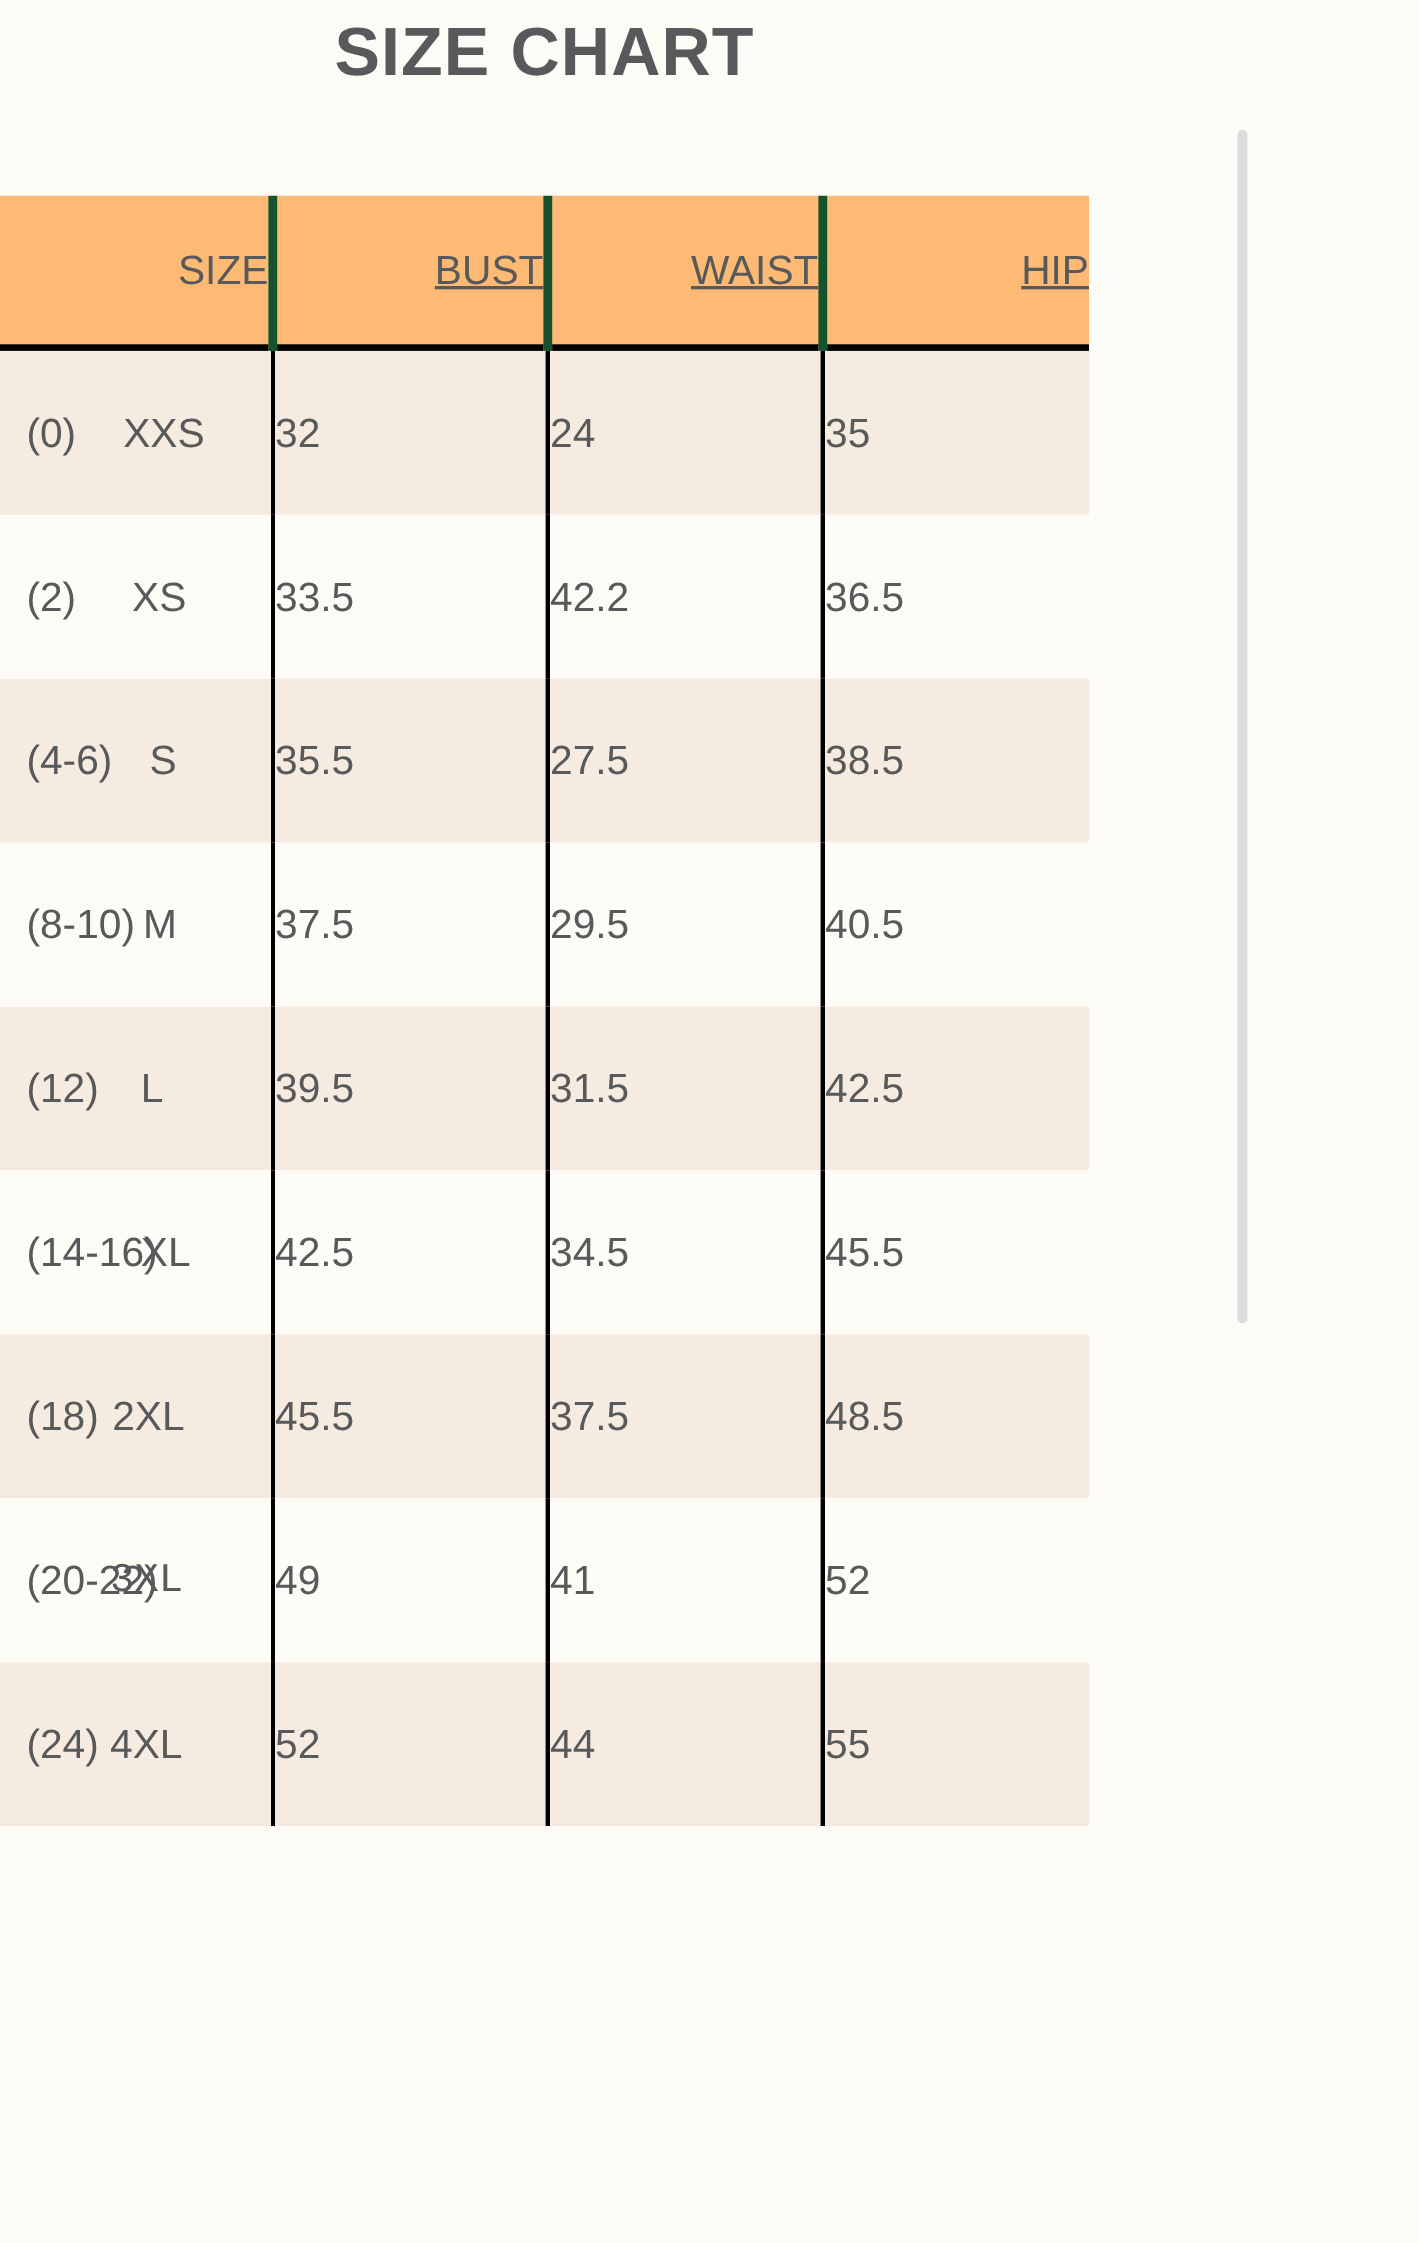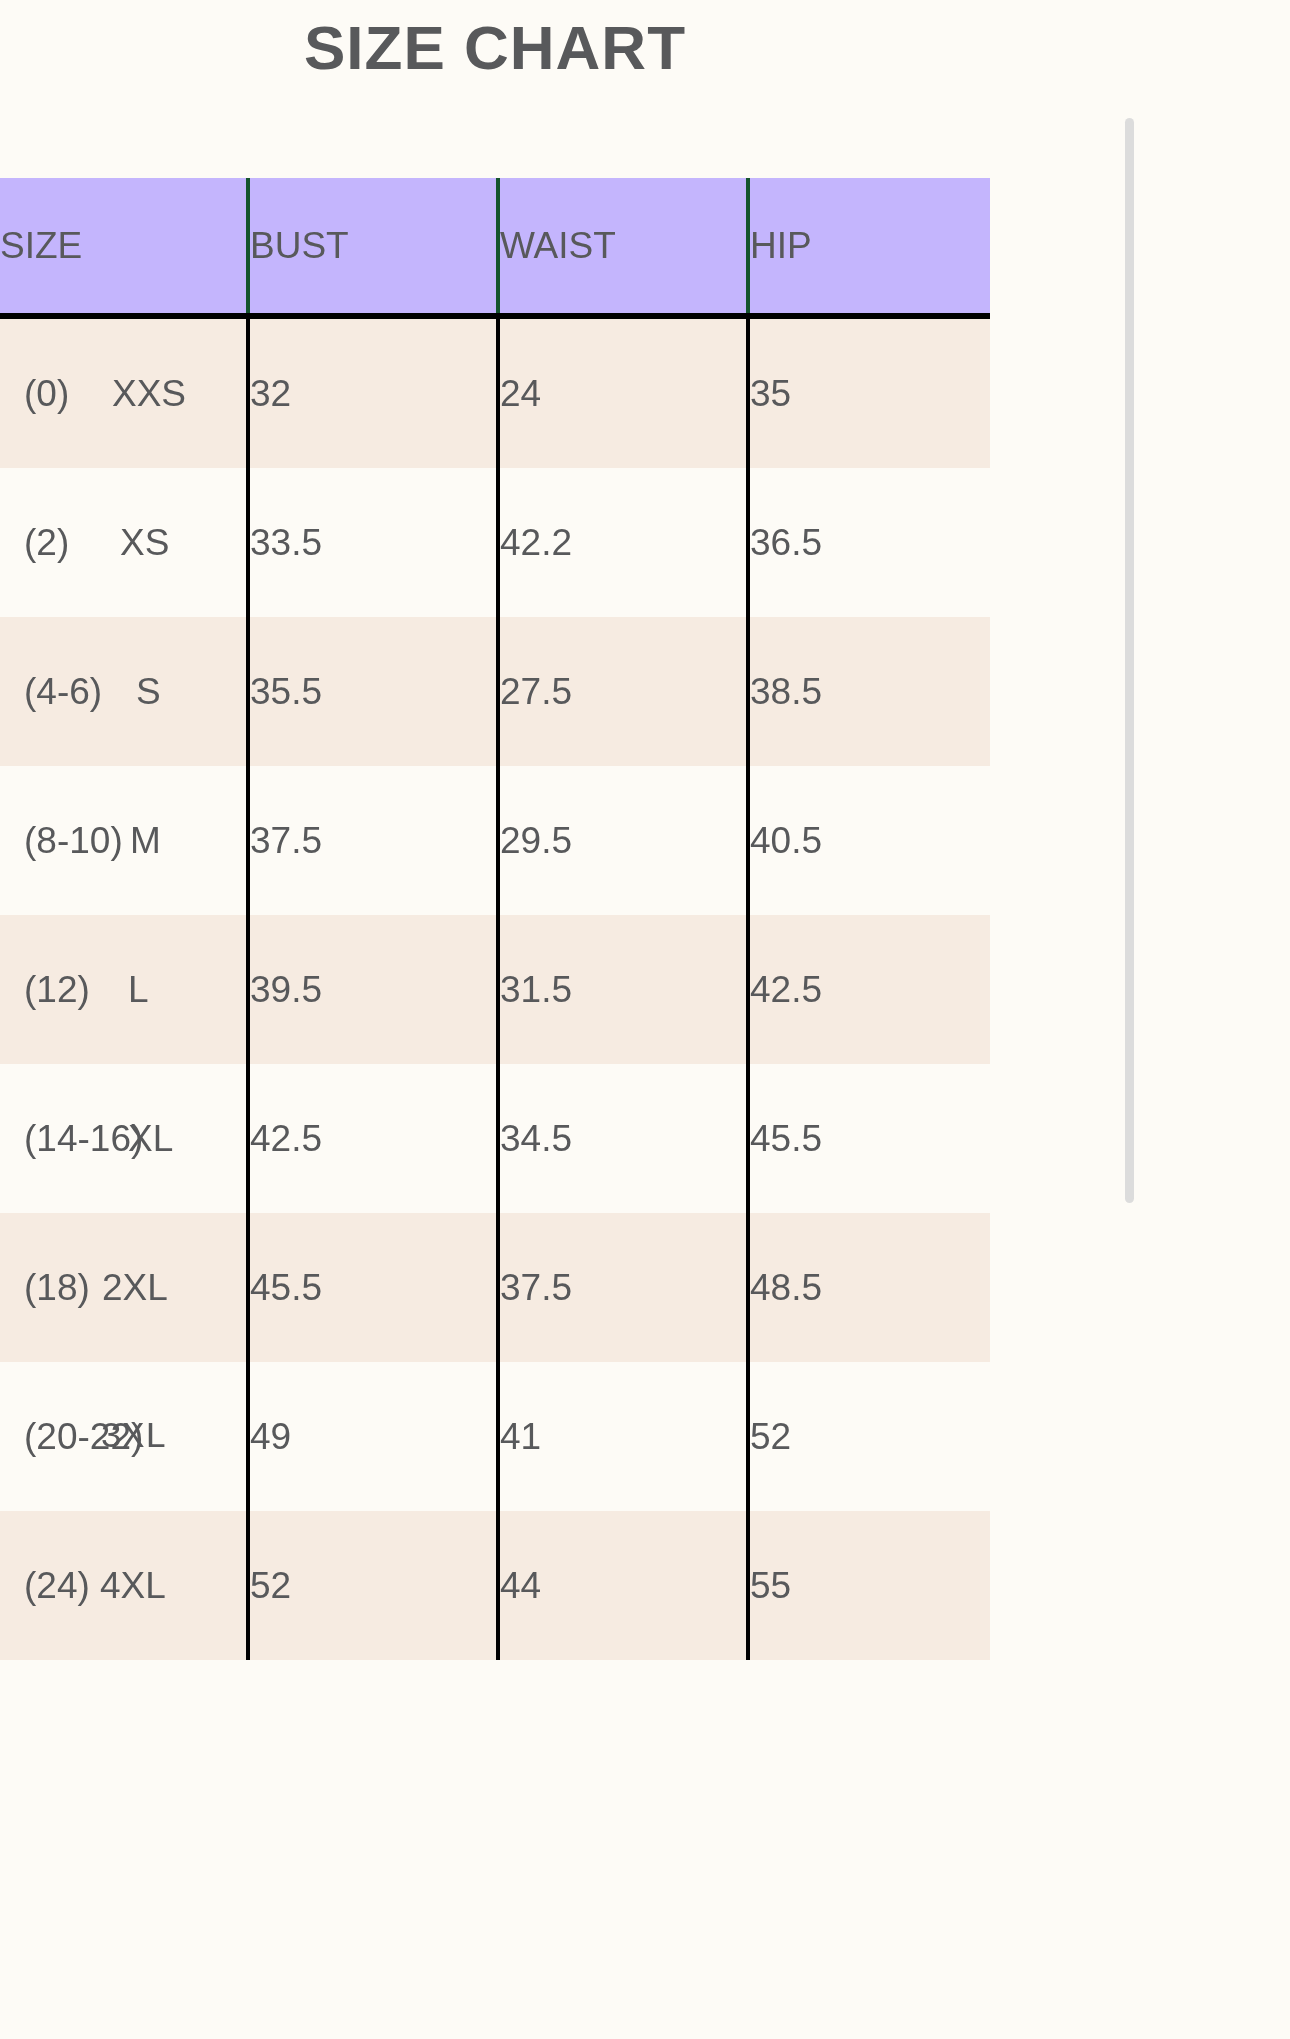--- a/index.html
+++ b/index.html
@@ -56,27 +56,27 @@
   table.size-table col.c-size  { width: 248px; }
   table.size-table col.c-bust  { width: 250px; }
   table.size-table col.c-waist { width: 250px; }
   table.size-table col.c-hip   { width: 242px; }
 
   thead th {
     height: 135px;
     font-size: 37px;
     font-weight: normal;
     color: #58595B;
-    text-align: left;
+    text-align: right;
     vertical-align: middle;
     padding: 0;
-    background: #c4b5fd;
+    background: #fdba74;
     border-bottom: 6px solid #000000;
   }
-  thead th.col-div { border-left: 4px solid #14532d; }
+  thead th.col-div { border-left: 8px solid #14532d; text-decoration: underline; }
 
   tbody td {
     height: 149px;
     font-size: 37px;
     font-weight: normal;
     color: #58595B;
     text-align: left;
     vertical-align: middle;
     padding: 0;
     background: #FDFBF6;

